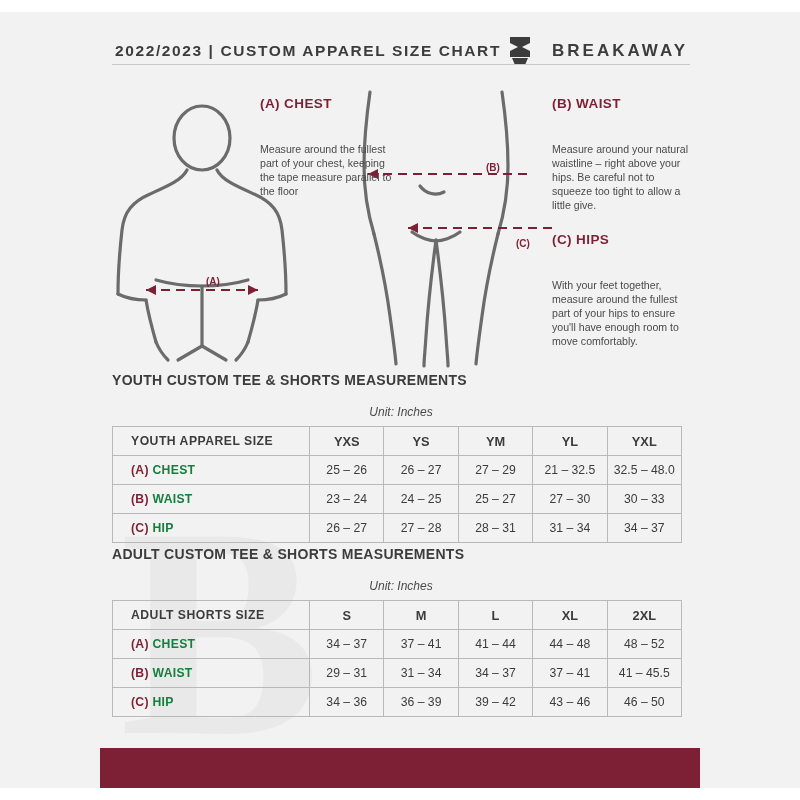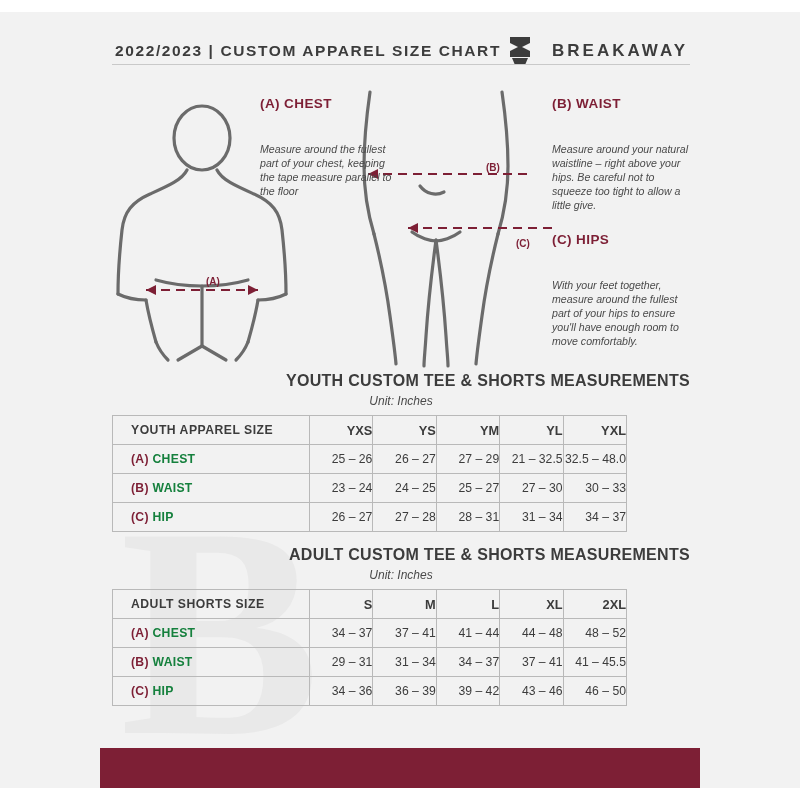--- a/index.html
+++ b/index.html
@@ -102,21 +102,20 @@
   }
   .note-title {
     font-size: 13.5px;
     font-weight: bold;
     color: #7d1f35;
     letter-spacing: 0.4px;
     margin-bottom: 5px;
   }
   .note-body {
     font-size: 10.6px;
-    font-style: italic;
     color: #4a4a4a;
     line-height: 1.32;
     margin-top: 32px;
   }
   #note-chest { left: 148px; top: 16px; }
   #note-waist { left: 440px; top: 16px; width: 140px; }
   #note-hips  { left: 440px; top: 152px; width: 142px; }
 
   .marker {
     position: absolute;
@@ -125,45 +124,45 @@
     color: #7d1f35;
   }
 
   
   .section {
     position: absolute;
     left: 112px;
     width: 578px;
   }
   .tbl-title {
-    text-align: right;
-    font-size: 16px;
+    text-align: left;
+    font-size: 14px;
     font-weight: bold;
     color: #3c3c3c;
     letter-spacing: 0.3px;
   }
   .tbl-unit {
     text-align: center;
     font-size: 12px;
     font-style: italic;
     color: #4a4a4a;
-    margin-top: 4px;
+    margin-top: 17px;
     margin-bottom: 7px;
   }
   table.size {
-    width: 515px;
+    width: 570px;
     border-collapse: collapse;
     table-layout: fixed;
   }
   table.size th, table.size td {
     border: 1px solid #b9b9b9;
     height: 28px;
     font-size: 12.2px;
     color: #3c3c3c;
-    text-align: right;
+    text-align: center;
     padding: 0;
   }
   table.size th.rowhead, table.size td.rowhead {
     text-align: left;
     padding-left: 18px;
     width: 178px;
     font-weight: bold;
     letter-spacing: 0.3px;
   }
   table.size thead th {

